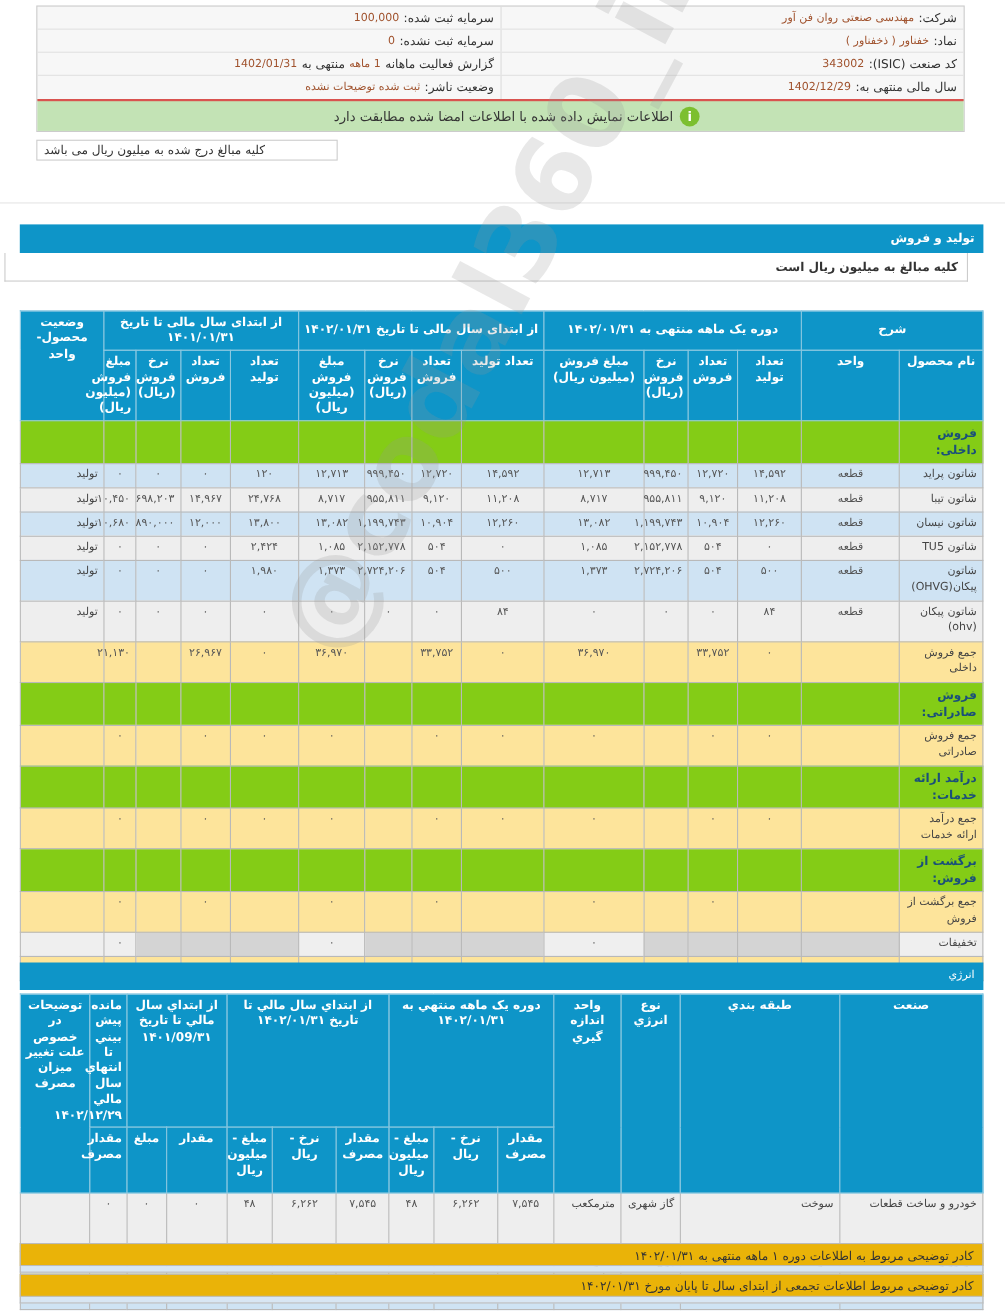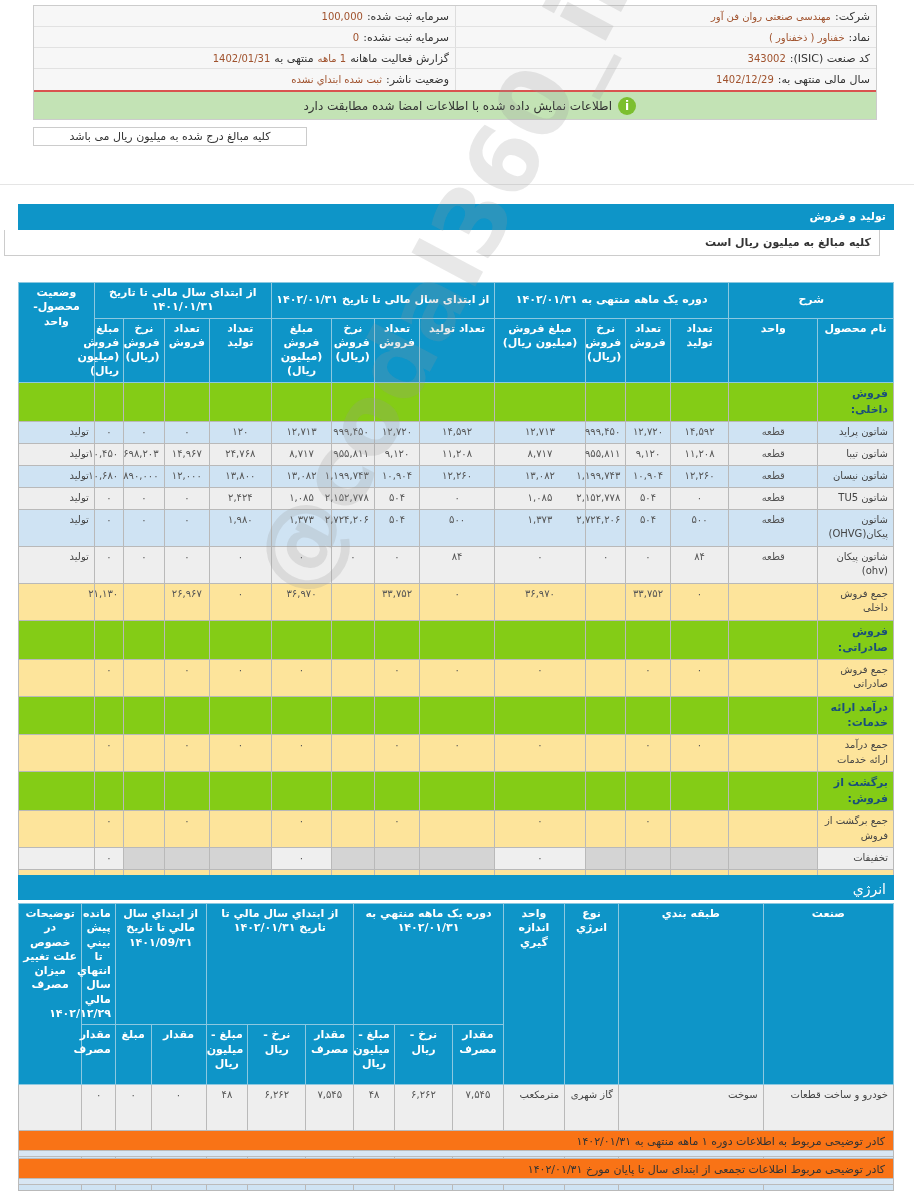--- a/index.html
+++ b/index.html
@@ -18,21 +18,21 @@
   .lbl { color: #333; font-size: 11px; }
   .val { color: #a0522d; font-size: 10px; }
   .alert {
     border-top: 2px solid #d9534f; background: #c3e3b5; height: 29px;
     display: flex; align-items: center; padding-right: 240px; gap: 6px; font-size: 12px; color: #333;
   }
   .info-icon { width: 18px; height: 18px; border-radius: 50%; background: #7cbf2f; color: #fff;
     font-weight: bold; font-size: 12px; display: flex; align-items: center; justify-content: center; }
   .note-box {
     position: absolute; left: 33px; top: 127px; width: 274px; height: 19px;
-    border: 1px solid #ccc; background: #fff; font-size: 11px; padding: 2px 6px; text-align: center;
+    border: 1px solid #ccc; background: #fff; font-size: 11px; padding: 2px 6px; text-align: left;
   }
   .hr-line { position: absolute; left: 0; top: 184px; width: 914px; border-top: 1px solid #e5e5e5; }
 
   .section-bar {
     position: absolute; left: 18px; width: 876px; background: #0e95c8; color: #fff;
     font-weight: bold; font-size: 11px; padding: 6px 8px;
   }
   .section-sub {
     position: absolute; left: 4px; width: 876px; height: 26px; border: 1px solid #ccc; border-top: none;
     background: #fff; font-weight: bold; font-size: 11px; padding: 6px 8px;
@@ -50,24 +50,24 @@
   tr.grey td { background: #eeeeee; }
   tr.hdr td { background: #84cc16; }
   tr.hdr td.name { color: #1a4f7a; font-weight: bold; font-size: 11px; }
   tr.sum td { background: #fde49b; }
   tr.disc td { background: #d4d4d4; }
   tr.disc td.light { background: #efefef; }
   td.num { color: #555; }
 
   .energy-bar {
     position: absolute; left: 18px; top: 875px; width: 876px; height: 25px; background: #0e95c8;
-    color: #fff; font-size: 14px; padding: 6px 8px;
+    color: #fff; font-size: 10px; padding: 6px 8px;
   }
   .energy-table th { font-size: 11px; }
-  .footer-box { position: absolute; left: 18px; width: 876px; border: 1px solid #bbb; background: #f97316; font-size: 11px; padding: 4px 8px; height: 21px; }
+  .footer-box { position: absolute; left: 18px; width: 876px; border: 1px solid #bbb; background: #eab308; font-size: 11px; padding: 4px 8px; height: 21px; }
   .footer-strip { position: absolute; left: 18px; width: 876px; height: 6px; background: #d8e6f3; border: 1px solid #bbb; border-top: none; }
 
   .watermark {
     position: absolute; left: 230px; top: 560px; font-size: 95px; font-weight: bold;
     color: rgba(150,150,150,0.22); transform: rotate(-62deg); transform-origin: left top;
     pointer-events: none; direction: ltr; font-family: "DejaVu Sans", sans-serif; white-space: nowrap;
   }
 </style>
 </head>
 <body>
@@ -105,21 +105,21 @@
       <span class="val">1402/01/31</span>
     </div>
   </div>
   <div class="info-row" style="border-bottom:none;">
     <div class="info-cell right">
       <span class="lbl">سال مالی منتهی به:</span>
       <span class="val">1402/12/29</span>
     </div>
     <div class="info-cell">
       <span class="lbl">وضعیت ناشر:</span>
-      <span class="val">ثبت شده ابتداي نشده</span>
+      <span class="val">ثبت شده توضيحات نشده</span>
     </div>
   </div>
   <div class="alert">
     <span class="info-icon">i</span>
     <span>اطلاعات نمایش داده شده با اطلاعات امضا شده مطابقت دارد</span>
   </div>
 </div>
 
 <div class="note-box">کلیه مبالغ درج شده به میلیون ریال می باشد</div>
 <div class="hr-line"></div>

